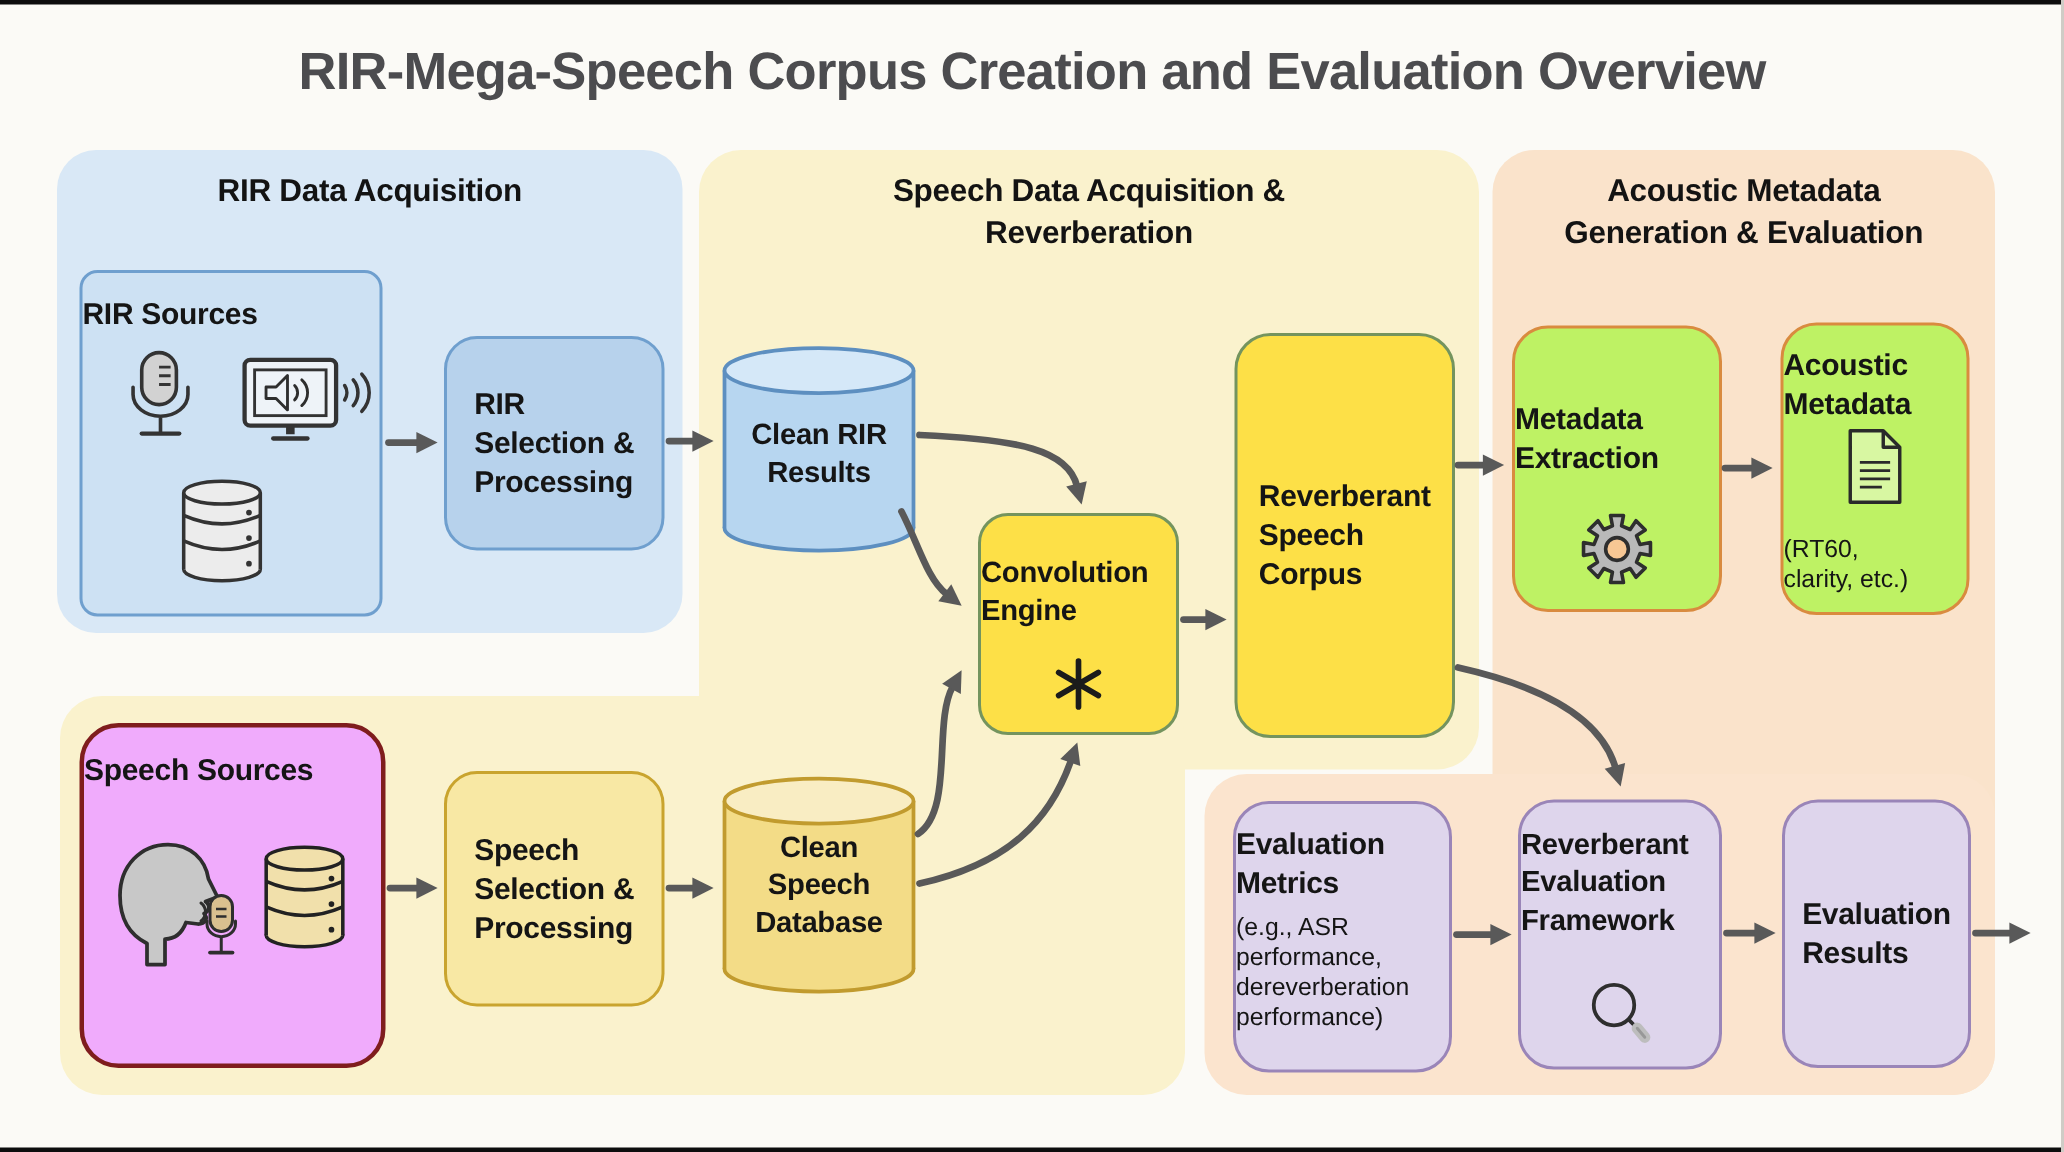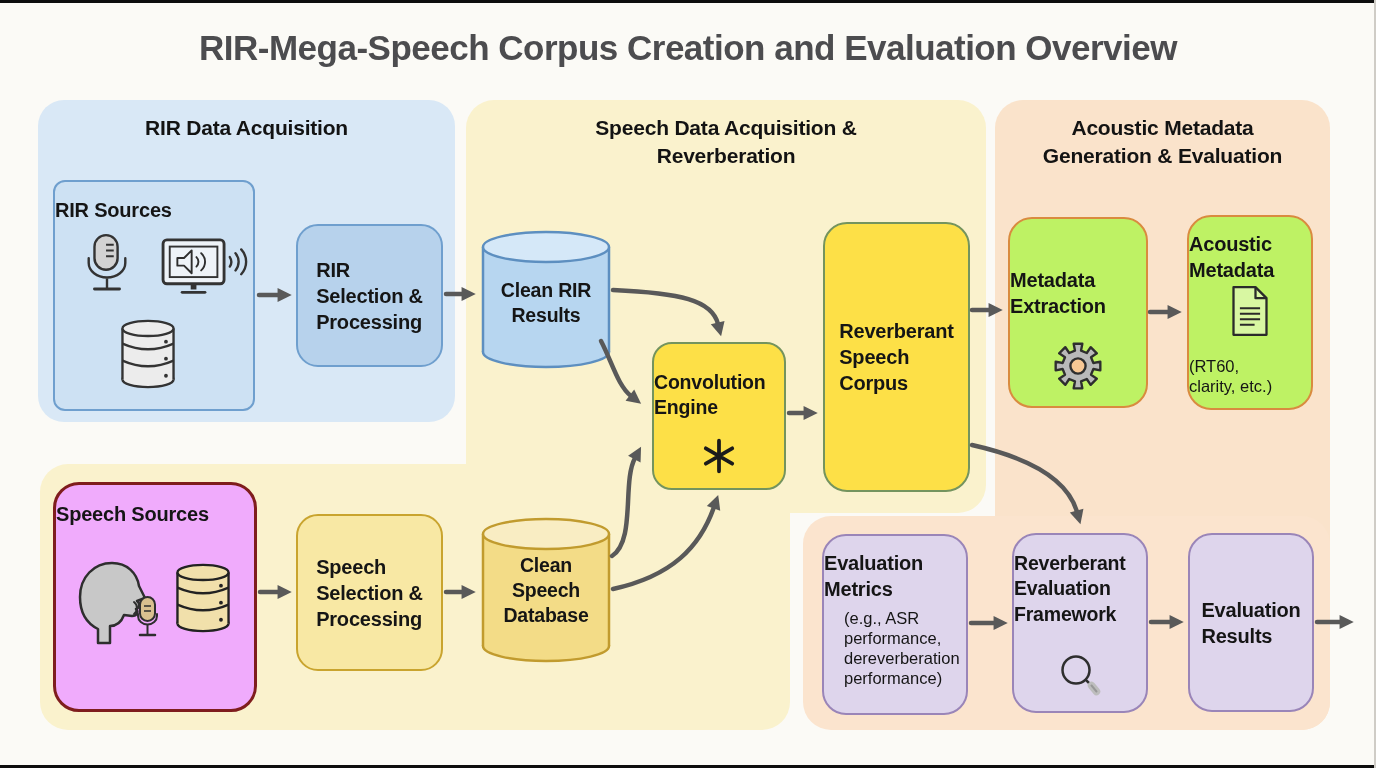--- a/index.html
+++ b/index.html
@@ -211,21 +211,21 @@
     </svg>
     </span>
     <div class="cyl-label" style="top:36px;font-size:19.5px;">Clean
 Speech
 Database</div>
   </div>
 
   <div class="abs box-purple" style="left:822px;top:534px;width:146px;height:181px;">
     <div class="lbl" style="position:absolute;left:0;right:0;top:14px;font-size:20px;">Evaluation
 Metrics</div>
-    <div class="sub" style="position:absolute;left:0;right:0;top:72px;font-size:16.5px;margin-left:20px;">(e.g., ASR
+    <div class="sub" style="position:absolute;left:0;right:0;top:72px;font-size:16.5px;">(e.g., ASR
 performance,
 dereverberation
 performance)</div>
   </div>
 
   <div class="abs box-purple" style="left:1012px;top:533px;width:136px;height:180px;">
     <div class="lbl" style="position:absolute;left:0;right:0;top:16px;font-size:19.5px;">Reverberant
 Evaluation
 Framework</div>
     <span style="position:absolute;left:50%;bottom:12px;transform:translateX(-50%);">

